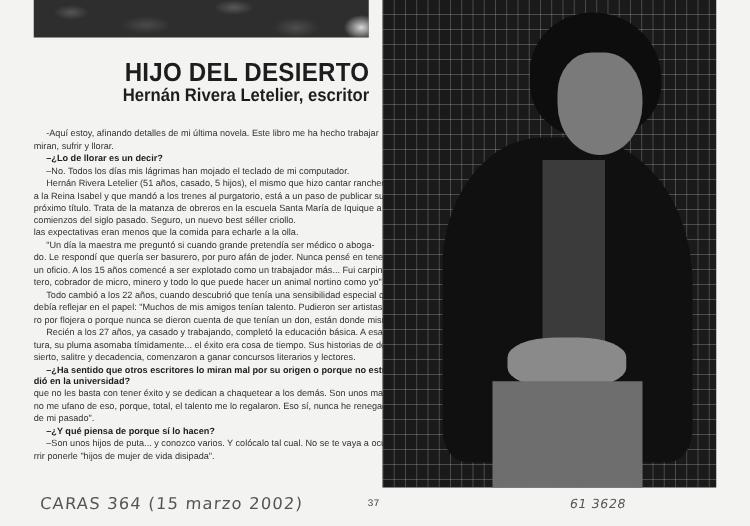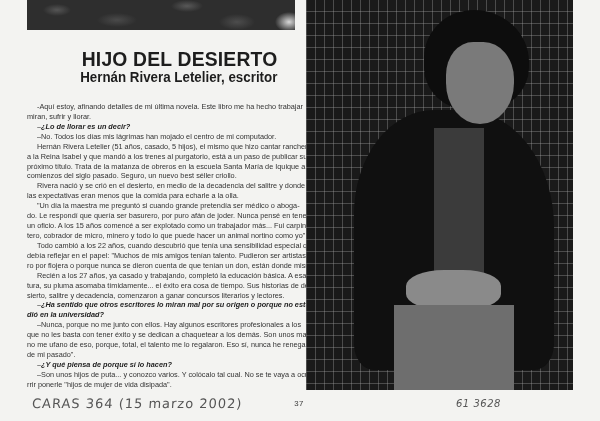--- a/index.html
+++ b/index.html
@@ -14,21 +14,21 @@
     position: absolute; left: 27px; top: 0; width: 268px; height: 30px;
     background:
       radial-gradient(ellipse 14px 6px at 30px 10px, #555 0%, transparent 100%),
       radial-gradient(ellipse 20px 7px at 90px 20px, #4a4a4a 0%, transparent 100%),
       radial-gradient(ellipse 16px 6px at 160px 6px, #585858 0%, transparent 100%),
       radial-gradient(ellipse 18px 8px at 210px 22px, #4d4d4d 0%, transparent 100%),
       radial-gradient(ellipse 14px 10px at 262px 22px, #d8d8d8 0%, transparent 100%),
       #2e2e2e;
   }
   .headline {
-    position: absolute; right: 323px; top: 49px;
+    position: absolute; right: 305px; top: 49px;
     text-align: right;
   }
   .title {
     font-family: "Liberation Sans", sans-serif;
     font-weight: bold; font-size: 21px; letter-spacing: 0.2px;
     color: #1d1d1d; line-height: 19px;
     transform: scaleX(0.92); transform-origin: right;
   }
   .subtitle {
     font-family: "Liberation Sans", sans-serif;
@@ -41,21 +41,21 @@
     font-size: 7.3px; line-height: 9.93px; color: #333;
     text-align: justify;
   }
   .body-text .ln {
     display: block; white-space: nowrap;
     height: 9.93px; overflow: visible;
     text-align-last: justify;
   }
   .body-text .ln.last { text-align-last: left; }
   .body-text .ln.indent { padding-left: 10px; }
-  .body-text .q { font-weight: bold; font-style: italic; color: #1d1d1d; }
+  .body-text .q { font-weight: bold; color: #1d1d1d; }
   .photo {
     position: absolute; left: 306px; top: 0; width: 267px; height: 390px;
     background-color: #1a1a1a;
     background-image:
       linear-gradient(90deg, rgba(170,170,170,0.35) 1px, transparent 1px),
       linear-gradient(0deg, rgba(170,170,170,0.35) 1px, transparent 1px);
     background-size: 9px 12px;
     overflow: hidden;
   }
   .photo .hair {
@@ -100,40 +100,38 @@
 
 <div class="headline">
   <div class="title">HIJO DEL DESIERTO</div>
   <div class="subtitle">Hernán Rivera Letelier, escritor</div>
 </div>
 
 <div class="body-text">
   <span class="ln indent">-Aquí estoy, afinando detalles de mi última novela. Este libro me ha hecho trabajar</span>
   <span class="ln last">miran, sufrir  y llorar.</span>
   <span class="ln indent last q">–¿Lo de llorar es un decir?</span>
-  <span class="ln indent last">–No. Todos los días mis lágrimas han mojado el centro de mi computador.</span>
+  <span class="ln indent last">–No. Todos los días mis lágrimas han mojado el teclado de mi computador.</span>
   <span class="ln indent">Hernán Rivera Letelier (51 años, casado, 5 hijos), el mismo que hizo cantar rancheras</span>
   <span class="ln">a la Reina Isabel y que mandó a los trenes al purgatorio, está a un paso de publicar su</span>
   <span class="ln">próximo título. Trata de la matanza de obreros en la escuela Santa María de Iquique a</span>
   <span class="ln last">comienzos del siglo pasado.  Seguro, un nuevo best séller criollo.</span>
-  <span class="ln indent">Rivera nació y se crió en el desierto, en medio de la decadencia del salitre y donde</span>
   <span class="ln last">las expectativas eran menos que la comida para echarle a la olla.</span>
   <span class="ln indent">"Un día la maestra me preguntó si cuando grande pretendía ser médico o aboga-</span>
   <span class="ln">do. Le respondí que quería ser basurero, por puro afán de joder. Nunca pensé en tener</span>
   <span class="ln">un oficio. A los 15 años comencé a ser explotado como un trabajador más... Fui carpin-</span>
   <span class="ln">tero, cobrador de micro, minero y todo lo que puede hacer un animal nortino como yo".</span>
   <span class="ln indent">Todo cambió a los 22 años, cuando descubrió que tenía una sensibilidad especial que</span>
   <span class="ln">debía reflejar en el papel: "Muchos de mis amigos tenían talento. Pudieron ser artistas, pe-</span>
   <span class="ln">ro por flojera o porque nunca se dieron cuenta de que tenían un don, están donde mismo".</span>
   <span class="ln indent">Recién a los 27 años, ya casado y trabajando, completó la educación básica. A esa al-</span>
   <span class="ln">tura, su pluma asomaba tímidamente... el éxito era cosa de tiempo. Sus historias de de-</span>
   <span class="ln last">sierto, salitre y decadencia, comenzaron a ganar concursos literarios y lectores.</span>
   <span class="ln indent q">–¿Ha sentido que otros escritores lo miran mal por su origen o porque no estu-</span>
   <span class="ln last q">dió en la universidad?</span>
-  <span class="ln indent">–Nunca, porque no me junto con ellos. Hay algunos escritores profesionales a los</span>
   <span class="ln">que no les basta con tener éxito y se dedican a chaquetear a los demás. Son unos mala</span>
   <span class="ln">no me ufano de eso, porque, total, el talento me lo regalaron. Eso sí, nunca he renegado</span>
   <span class="ln last">de mi pasado".</span>
   <span class="ln indent last q">–¿Y qué piensa de porque sí lo hacen?</span>
   <span class="ln indent">–Son unos hijos de puta... y conozco varios. Y colócalo tal cual. No se te vaya a ocu-</span>
   <span class="ln last">rrir ponerle "hijos de mujer de vida disipada".</span>
 </div>
 
 <div class="photo">
   <div class="jacket"></div>

